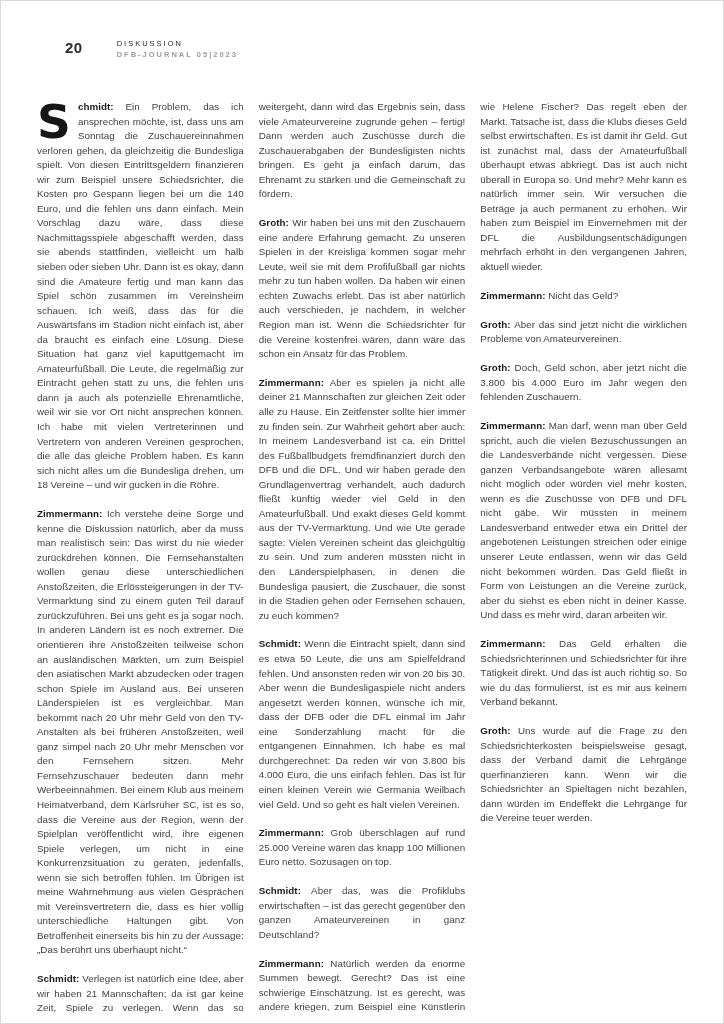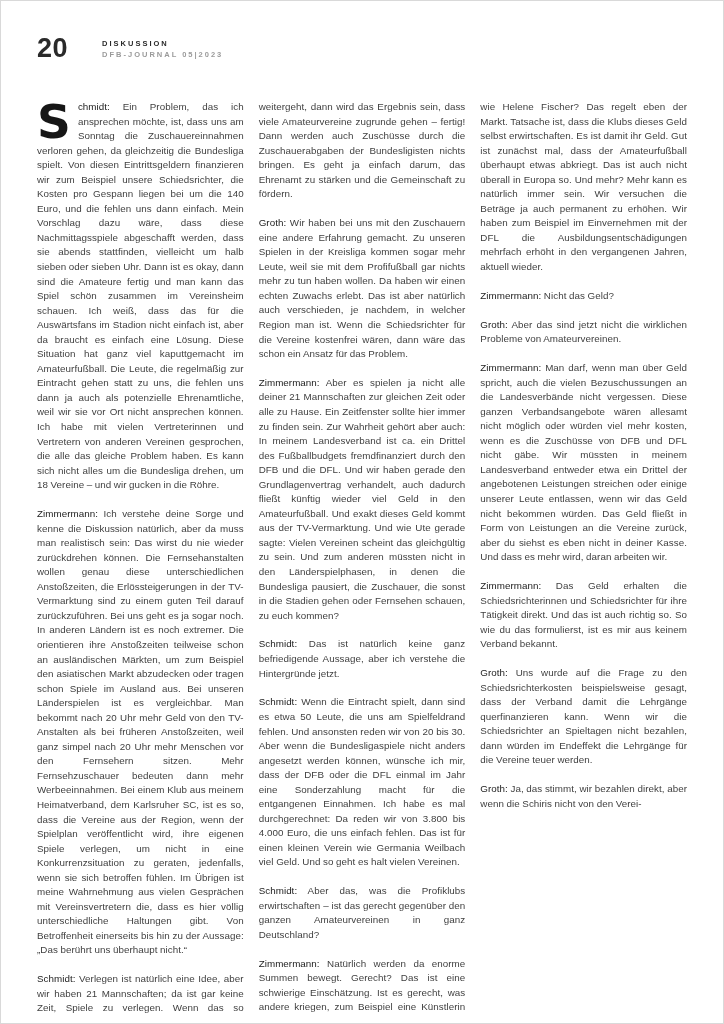--- a/index.html
+++ b/index.html
@@ -19,30 +19,31 @@
   
   .header {
     position: absolute;
     top: 36px;
     left: 36px;
     display: flex;
     align-items: flex-start;
     gap: 34px;
   }
   .page-number {
-    font-size: 27px;
+    font-size: 15px;
     font-weight: 700;
     color: #2a2a2a;
     line-height: 22px;
     letter-spacing: 0.5px;
+    margin-left: 28px;
   }
   .kicker-block { padding-top: 1px; }
   .kicker {
     font-size: 7.5px;
-    font-weight: 700;
+    font-weight: 400;
     letter-spacing: 2px;
     color: #2a2a2a;
     line-height: 11px;
   }
   .journal-line {
     font-size: 7.5px;
     font-weight: 600;
     letter-spacing: 2px;
     color: #9a9a9a;
     line-height: 11px;
@@ -67,21 +68,21 @@
     word-spacing: -0.2px;
     overflow: hidden;
   }
   .para {
     margin: 0 0 14.3px 0;
     orphans: 1;
     widows: 1;
   }
   .para strong {
     color: #1c1c1c;
-    font-weight: 400;
+    font-weight: 700;
   }
   .dropcap {
     float: left;
     font-size: 47px;
     line-height: 37px;
     font-weight: 700;
     color: #161616;
     padding: 3px 7px 0 0;
     font-family: "DejaVu Sans", "Liberation Sans", sans-serif;
   }
@@ -98,25 +99,25 @@
       <div class="journal-line">DFB-JOURNAL 05|2023</div>
     </div>
   </div>
 
   <div class="columns" lang="de">
       <p class="para"><span class="dropcap">S</span><strong>chmidt: </strong>Ein Problem, das ich ansprechen möchte, ist, dass uns am Sonntag die Zuschauereinnahmen verloren gehen, da gleichzeitig die Bundesliga spielt. Von diesen Eintrittsgeldern finanzieren wir zum Beispiel unsere Schiedsrichter, die Kosten pro Gespann liegen bei um die 140 Euro, und die fehlen uns dann einfach. Mein Vorschlag dazu wäre, dass diese Nachmittagsspiele abgeschafft werden, dass sie abends stattfinden, vielleicht um halb sieben oder sieben Uhr. Dann ist es okay, dann sind die Amateure fertig und man kann das Spiel schön zusammen im Vereinsheim schauen. Ich weiß, dass das für die Auswärtsfans im Stadion nicht einfach ist, aber da braucht es einfach eine Lösung. Diese Situation hat ganz viel kaputtgemacht im Amateurfußball. Die Leute, die regelmäßig zur Eintracht gehen statt zu uns, die fehlen uns dann ja auch als potenzielle Ehrenamtliche, weil wir sie vor Ort nicht ansprechen können. Ich habe mit vielen Vertreterinnen und Vertretern von anderen Vereinen gesprochen, die alle das gleiche Problem haben. Es kann sich nicht alles um die Bundesliga drehen, um 18 Vereine – und wir gucken in die Röhre.</p>
       <p class="para"><strong>Zimmermann: </strong>Ich verstehe deine Sorge und kenne die Diskussion natürlich, aber da muss man realistisch sein: Das wirst du nie wieder zurückdrehen können. Die Fernsehanstalten wollen genau diese unterschiedlichen Anstoßzeiten, die Erlössteigerungen in der TV-Vermarktung sind zu einem guten Teil darauf zurückzuführen. Bei uns geht es ja sogar noch. In anderen Ländern ist es noch extremer. Die orientieren ihre Anstoßzeiten teilweise schon an ausländischen Märkten, um zum Beispiel den asiatischen Markt abzudecken oder tragen schon Spiele im Ausland aus. Bei unseren Länderspielen ist es vergleichbar. Man bekommt nach 20 Uhr mehr Geld von den TV-Anstalten als bei früheren Anstoßzeiten, weil ganz simpel nach 20 Uhr mehr Menschen vor den Fernsehern sitzen. Mehr Fernsehzuschauer bedeuten dann mehr Werbeeinnahmen. Bei einem Klub aus meinem Heimatverband, dem Karlsruher SC, ist es so, dass die Vereine aus der Region, wenn der Spielplan veröffentlicht wird, ihre eigenen Spiele verlegen, um nicht in eine Konkurrenzsituation zu geraten, jedenfalls, wenn sie sich betroffen fühlen. Im Übrigen ist meine Wahrnehmung aus vielen Gesprächen mit Vereinsvertretern die, dass es hier völlig unterschiedliche Haltungen gibt. Von Betroffenheit einerseits bis hin zu der Aussage: „Das berührt uns überhaupt nicht.“</p>
       <p class="para"><strong>Schmidt: </strong>Verlegen ist natürlich eine Idee, aber wir haben 21 Mannschaften; da ist gar keine Zeit, Spiele zu verlegen. Wenn das so weitergeht, dann wird das Ergebnis sein, dass viele Amateurvereine zugrunde gehen – fertig! Dann werden auch Zuschüsse durch die Zuschauerabgaben der Bundesligisten nichts bringen. Es geht ja einfach darum, das Ehrenamt zu stärken und die Gemeinschaft zu fördern.</p>
       <p class="para"><strong>Groth: </strong>Wir haben bei uns mit den Zuschauern eine andere Erfahrung gemacht. Zu unseren Spielen in der Kreisliga kommen sogar mehr Leute, weil sie mit dem Profifußball gar nichts mehr zu tun haben wollen. Da haben wir einen echten Zuwachs erlebt. Das ist aber natürlich auch verschieden, je nachdem, in welcher Region man ist. Wenn die Schiedsrichter für die Vereine kostenfrei wären, dann wäre das schon ein Ansatz für das Problem.</p>
       <p class="para"><strong>Zimmermann: </strong>Aber es spielen ja nicht alle deiner 21 Mannschaften zur gleichen Zeit oder alle zu Hause. Ein Zeitfenster sollte hier immer zu finden sein. Zur Wahrheit gehört aber auch: In meinem Landesverband ist ca. ein Drittel des Fußballbudgets fremdfinanziert durch den DFB und die DFL. Und wir haben gerade den Grundlagenvertrag verhandelt, auch dadurch fließt künftig wieder viel Geld in den Amateurfußball. Und exakt dieses Geld kommt aus der TV-Vermarktung. Und wie Ute gerade sagte: Vielen Vereinen scheint das gleichgültig zu sein. Und zum anderen müssten nicht in den Länderspielphasen, in denen die Bundesliga pausiert, die Zuschauer, die sonst in die Stadien gehen oder Fernsehen schauen, zu euch kommen?</p>
-      <p class="para"><strong>Schmidt: </strong>Das ist natürlich keine ganz befriedigende Aussage, aber ich verstehe die Hintergründe jetzt.</p>
       <p class="para"><strong>Schmidt: </strong>Wenn die Eintracht spielt, dann sind es etwa 50 Leute, die uns am Spielfeldrand fehlen. Und ansonsten reden wir von 20 bis 30. Aber wenn die Bundesligaspiele nicht anders angesetzt werden können, wünsche ich mir, dass der DFB oder die DFL einmal im Jahr eine Sonderzahlung macht für die entgangenen Einnahmen. Ich habe es mal durchgerechnet: Da reden wir von 3.800 bis 4.000 Euro, die uns einfach fehlen. Das ist für einen kleinen Verein wie Germania Weilbach viel Geld. Und so geht es halt vielen Vereinen.</p>
+      <p class="para"><strong>Zimmermann: </strong>Grob überschlagen auf rund 25.000 Vereine wären das knapp 100 Millionen Euro netto. Sozusagen on top.</p>
       <p class="para"><strong>Schmidt: </strong>Aber das, was die Profiklubs erwirtschaften – ist das gerecht gegenüber den ganzen Amateurvereinen in ganz Deutschland?</p>
       <p class="para"><strong>Zimmermann: </strong>Natürlich werden da enorme Summen bewegt. Gerecht? Das ist eine schwierige Einschätzung. Ist es gerecht, was andere kriegen, zum Beispiel eine Künstlerin wie Helene Fischer? Das regelt eben der Markt. Tatsache ist, dass die Klubs dieses Geld selbst erwirtschaften. Es ist damit ihr Geld. Gut ist zunächst mal, dass der Amateurfußball überhaupt etwas abkriegt. Das ist auch nicht überall in Europa so. Und mehr? Mehr kann es natürlich immer sein. Wir versuchen die Beträge ja auch permanent zu erhöhen. Wir haben zum Beispiel im Einvernehmen mit der DFL die Ausbildungsentschädigungen mehrfach erhöht in den vergangenen Jahren, aktuell wieder.</p>
       <p class="para"><strong>Zimmermann: </strong>Nicht das Geld?</p>
       <p class="para"><strong>Groth: </strong>Aber das sind jetzt nicht die wirklichen Probleme von Amateurvereinen.</p>
+      <p class="para"><strong>Groth: </strong>Doch, Geld schon, aber jetzt nicht die 3.800 bis 4.000 Euro im Jahr wegen den fehlenden Zuschauern.</p>
       <p class="para"><strong>Zimmermann: </strong>Man darf, wenn man über Geld spricht, auch die vielen Bezuschussungen an die Landesverbände nicht vergessen. Diese ganzen Verbandsangebote wären allesamt nicht möglich oder würden viel mehr kosten, wenn es die Zuschüsse von DFB und DFL nicht gäbe. Wir müssten in meinem Landesverband entweder etwa ein Drittel der angebotenen Leistungen streichen oder einige unserer Leute entlassen, wenn wir das Geld nicht bekommen würden. Das Geld fließt in Form von Leistungen an die Vereine zurück, aber du siehst es eben nicht in deiner Kasse. Und dass es mehr wird, daran arbeiten wir.</p>
       <p class="para"><strong>Zimmermann: </strong>Das Geld erhalten die Schiedsrichterinnen und Schiedsrichter für ihre Tätigkeit direkt. Und das ist auch richtig so. So wie du das formulierst, ist es mir aus keinem Verband bekannt.</p>
       <p class="para"><strong>Groth: </strong>Uns wurde auf die Frage zu den Schiedsrichterkosten beispielsweise gesagt, dass der Verband damit die Lehrgänge querfinanzieren kann. Wenn wir die Schiedsrichter an Spieltagen nicht bezahlen, dann würden im Endeffekt die Lehrgänge für die Vereine teuer werden.</p>
-      <p class="para"><strong>Groth: </strong>Ja, das stimmt, wir bezahlen direkt, aber wenn die Schiris nicht von den Verei-</p>
     </div>
 
 </div>
 
 </body></html>

